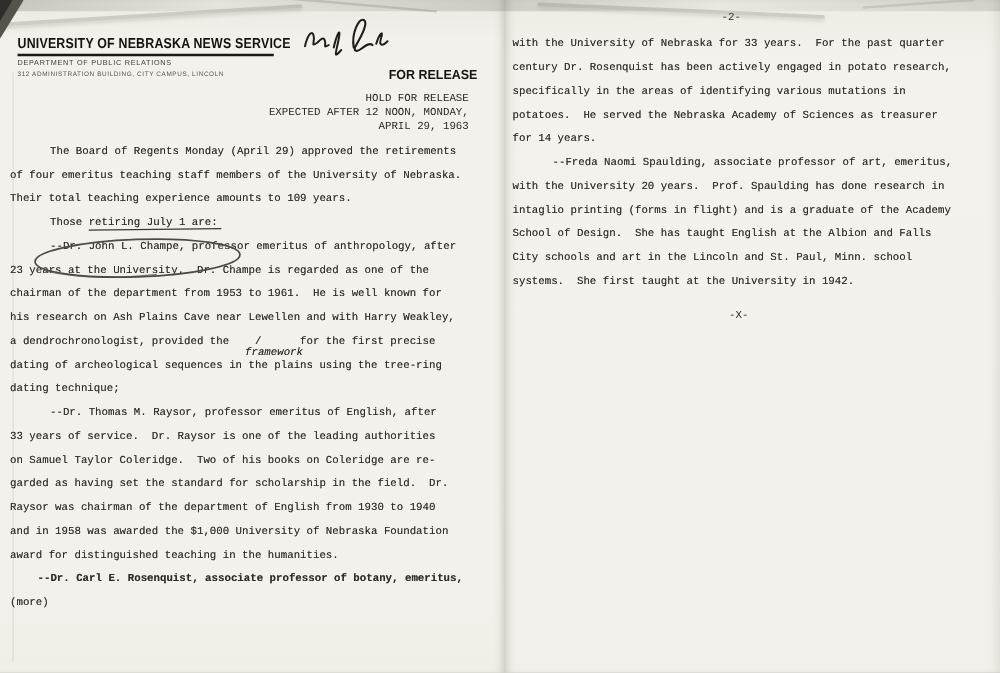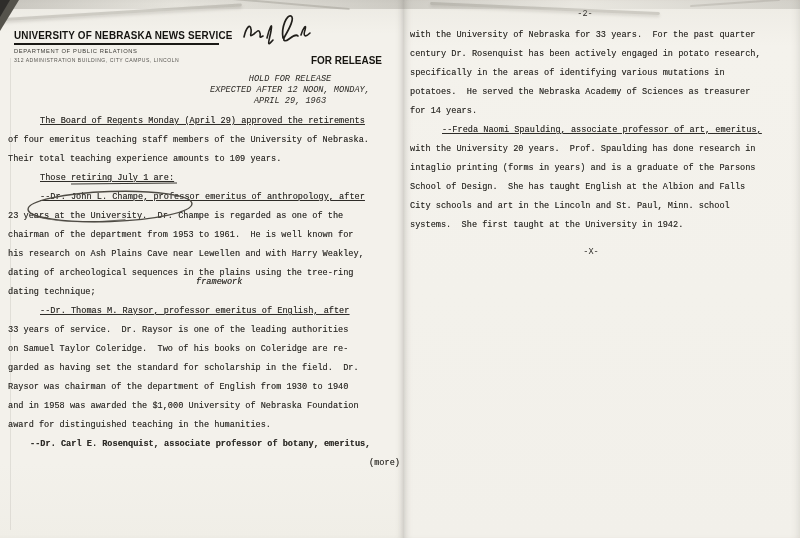--- a/index.html
+++ b/index.html
@@ -33,30 +33,30 @@
             font-weight:bold;font-size:11.5px;color:#141310;letter-spacing:.2px;
             transform:scaleX(.86);transform-origin:left top;white-space:nowrap;}
   .lh-bar{position:absolute;left:14px;top:43px;width:205px;height:2.4px;background:#1a1915;}
   .lh-dept{position:absolute;left:14px;top:48px;font-family:"Liberation Sans","DejaVu Sans",sans-serif;
            font-size:5.8px;letter-spacing:.6px;color:#3c3b36;white-space:nowrap;}
   .lh-addr{position:absolute;left:14px;top:56.5px;font-family:"Liberation Sans","DejaVu Sans",sans-serif;
            font-size:5.1px;letter-spacing:.5px;color:#575550;white-space:nowrap;}
   .for-release{position:absolute;left:311px;top:54px;font-family:"Liberation Sans","DejaVu Sans",sans-serif;
            font-weight:bold;font-size:10.5px;color:#161510;transform:scaleX(.95);transform-origin:left top;
            white-space:nowrap;}
-  .hold-block{position:absolute;left:205px;top:74px;width:170px;text-align:center;font-style:italic;}
+  .hold-block{position:absolute;left:205px;top:74px;width:170px;text-align:right;}
   .hold-line{font-size:8.6px;line-height:10.8px;color:#2c2a26;white-space:pre;}
   
   .body1{position:absolute;left:8px;top:112px;width:392px;}
   .body2{position:absolute;left:410px;top:26px;width:362px;}
   .tl{height:19px;line-height:19px;font-size:8.6px;color:#2e2c28;white-space:pre;
       text-shadow:0 0 .4px rgba(46,44,40,.55);}
-  .tl.ind{padding-left:32px;text-decoration:underline;}
+  .tl.ind{padding-left:32px;}
   .tl.ind2{padding-left:22px;font-weight:bold;}
-  .tl.ctr{text-align:right;padding-left:0;}
+  .tl.ctr{text-align:left;padding-left:0;}
   .pagenum{position:absolute;left:410px;top:9px;width:350px;text-align:center;
            font-size:8.6px;color:#2e2c28;white-space:pre;}
   .endmark{position:absolute;left:410px;top:247px;width:362px;text-align:center;
            font-size:8.6px;color:#2e2c28;white-space:pre;}
   .framework{position:absolute;left:196px;top:277px;font-size:8.6px;color:#2e2c28;white-space:pre;
            text-shadow:0 0 .4px rgba(46,44,40,.55);font-style:italic;}
   .underline-mark{position:absolute;left:71px;top:183px;width:106px;height:1.3px;
            background:#3a3833;transform:rotate(-.6deg);}
   .champe-ellipse{position:absolute;left:25px;top:188px;width:170px;height:37px;
            transform:rotate(-2deg);}
@@ -91,20 +91,21 @@
 
     <div class="body1">
         <div class="tl ind">The Board of Regents Monday (April 29) approved the retirements</div>
         <div class="tl">of four emeritus teaching staff members of the University of Nebraska.</div>
         <div class="tl">Their total teaching experience amounts to 109 years.</div>
         <div class="tl ind">Those retiring July 1 are:</div>
         <div class="tl ind">--Dr. John L. Champe, professor emeritus of anthropology, after</div>
         <div class="tl">23 years at the University.  Dr. Champe is regarded as one of the</div>
         <div class="tl">chairman of the department from 1953 to 1961.  He is well known for</div>
         <div class="tl">his research on Ash Plains Cave near Lewellen and with Harry Weakley,</div>
+        <div class="tl">a dendrochronologist, provided the    /      for the first precise</div>
         <div class="tl">dating of archeological sequences in the plains using the tree-ring</div>
         <div class="tl">dating technique;</div>
         <div class="tl ind">--Dr. Thomas M. Raysor, professor emeritus of English, after</div>
         <div class="tl">33 years of service.  Dr. Raysor is one of the leading authorities</div>
         <div class="tl">on Samuel Taylor Coleridge.  Two of his books on Coleridge are re-</div>
         <div class="tl">garded as having set the standard for scholarship in the field.  Dr.</div>
         <div class="tl">Raysor was chairman of the department of English from 1930 to 1940</div>
         <div class="tl">and in 1958 was awarded the $1,000 University of Nebraska Foundation</div>
         <div class="tl">award for distinguished teaching in the humanities.</div>
         <div class="tl ind2">--Dr. Carl E. Rosenquist, associate professor of botany, emeritus,</div>
@@ -129,21 +130,21 @@
   <div class="pagenum">-2-</div>
 
   <div class="body2">
       <div class="tl">with the University of Nebraska for 33 years.  For the past quarter</div>
       <div class="tl">century Dr. Rosenquist has been actively engaged in potato research,</div>
       <div class="tl">specifically in the areas of identifying various mutations in</div>
       <div class="tl">potatoes.  He served the Nebraska Academy of Sciences as treasurer</div>
       <div class="tl">for 14 years.</div>
       <div class="tl ind">--Freda Naomi Spaulding, associate professor of art, emeritus,</div>
       <div class="tl">with the University 20 years.  Prof. Spaulding has done research in</div>
-      <div class="tl">intaglio printing (forms in years) and is a graduate of the Parsons</div>
+      <div class="tl">intaglio printing (forms in flight) and is a graduate of the Academy</div>
       <div class="tl">School of Design.  She has taught English at the Albion and Falls</div>
       <div class="tl">City schools and art in the Lincoln and St. Paul, Minn. school</div>
       <div class="tl">systems.  She first taught at the University in 1942.</div>
     </div>
 
   <div class="endmark">-X-</div>
 
   <div class="topshade"></div>
   <div class="crease c1"></div>
   <div class="crease c2"></div>

